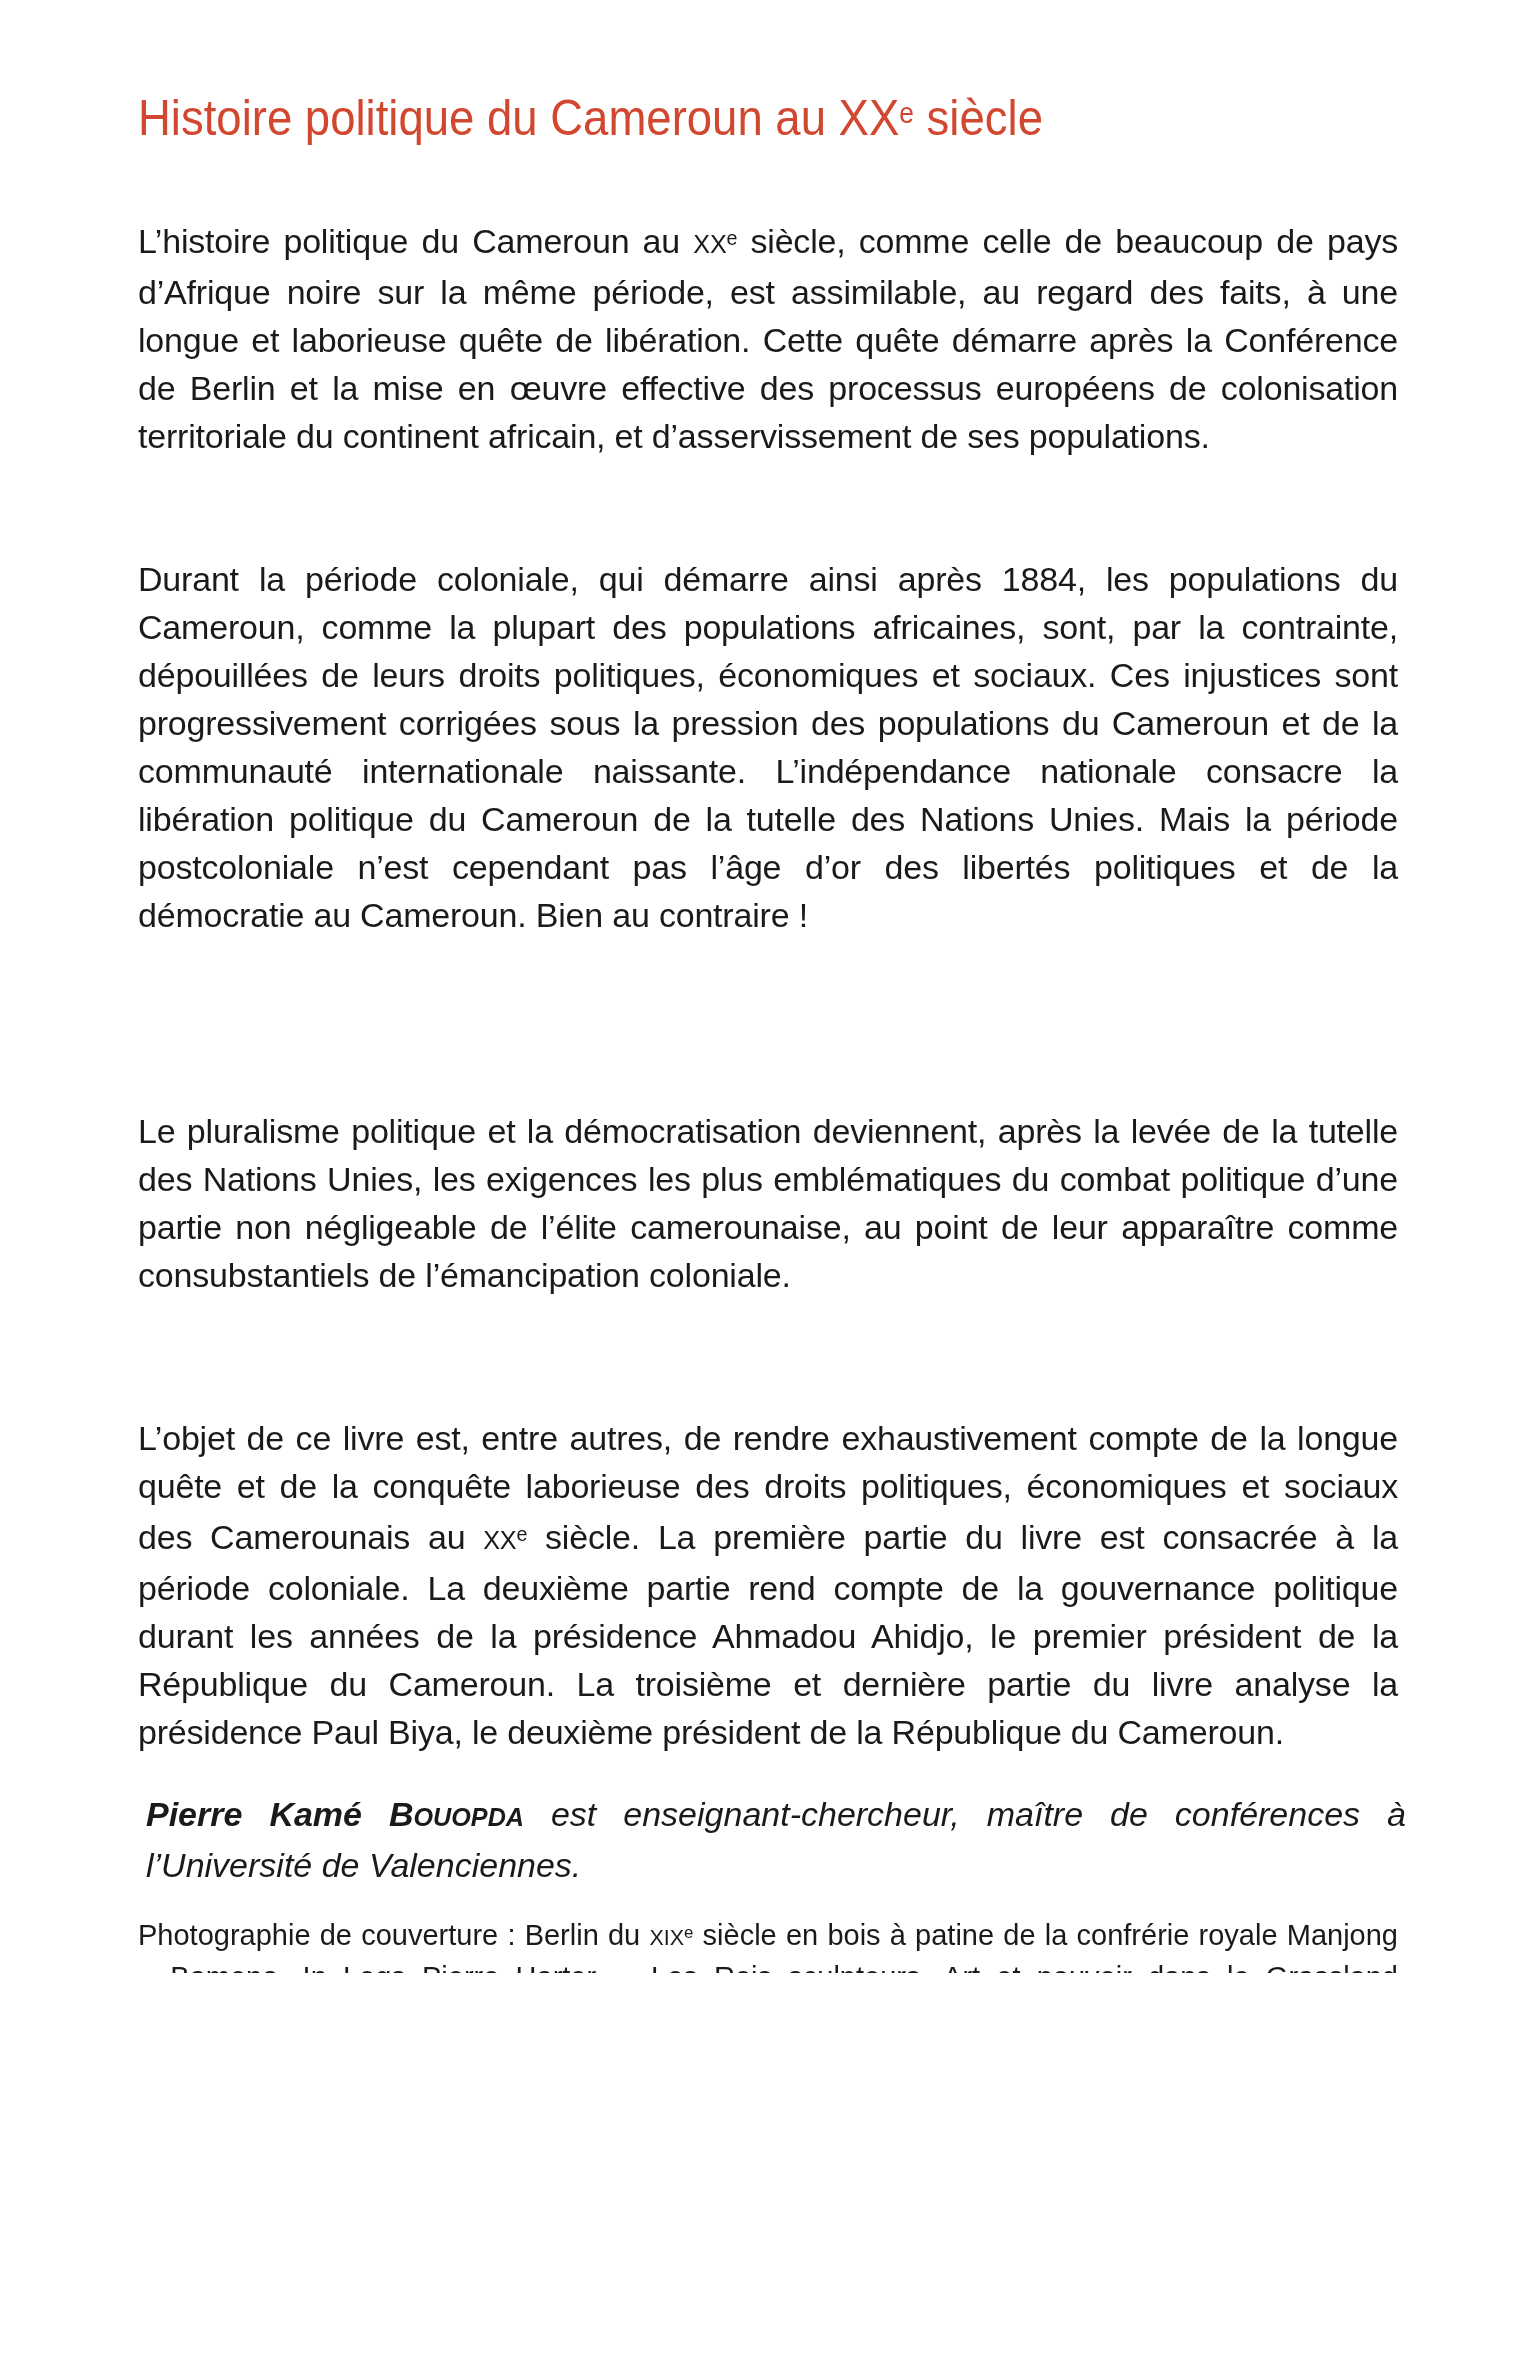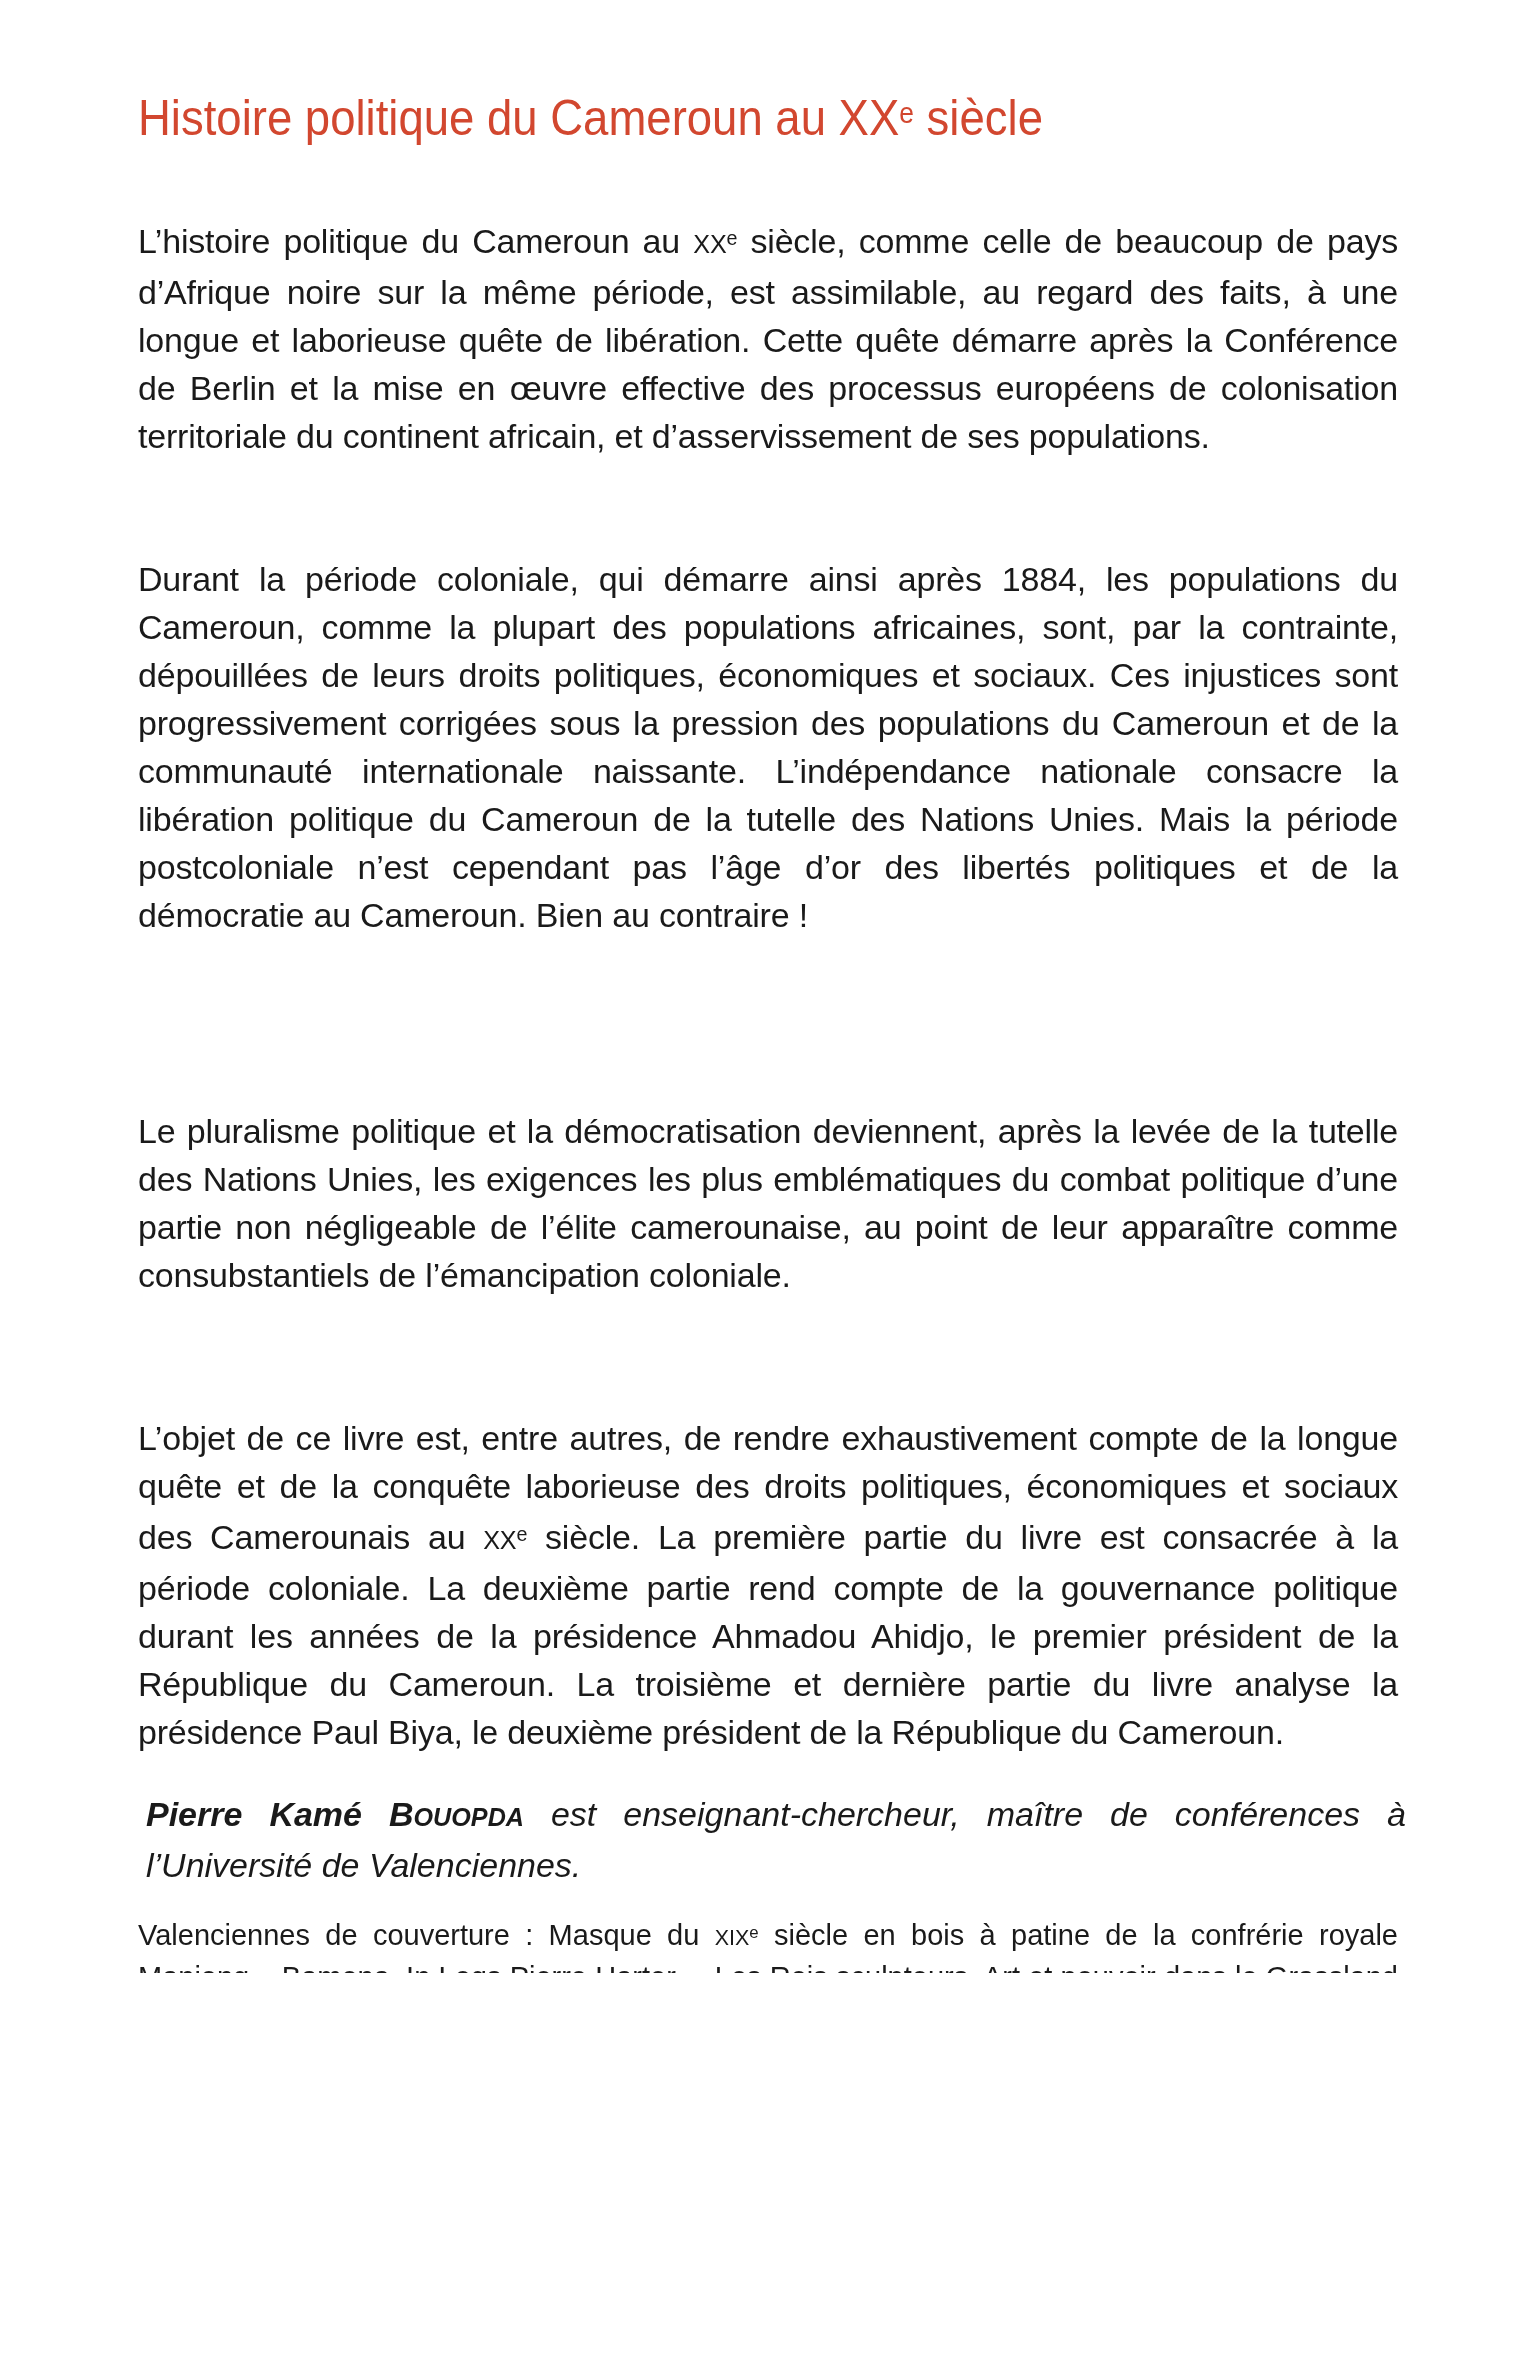--- a/index.html
+++ b/index.html
@@ -68,21 +68,21 @@
 
   <h1 class="title"><span>Histoire politique du Cameroun au XX</span><span class="seg-sup">e</span><span> siècle</span></h1>
 
   <p class="para p1"><span>L’histoire politique du Cameroun au </span><span class="seg-sc">xx</span><span class="seg-sup">e</span><span> siècle, comme celle de beaucoup de pays d’Afrique noire sur la même période, est assimilable, au regard des faits, à une longue et laborieuse quête de libération. Cette quête démarre après la Conférence de Berlin et la mise en œuvre effective des processus européens de colonisation territoriale du continent africain, et d’asservissement de ses populations.</span></p>
   <p class="para p2"><span>Durant la période coloniale, qui démarre ainsi après 1884, les populations du Cameroun, comme la plupart des populations africaines, sont, par la contrainte, dépouillées de leurs droits politiques, économiques et sociaux. Ces injustices sont progressivement corrigées sous la pression des populations du Cameroun et de la communauté internationale naissante. L’indépendance nationale consacre la libération politique du Cameroun de la tutelle des Nations Unies. Mais la période postcoloniale n’est cependant pas l’âge d’or des libertés politiques et de la démocratie au Cameroun. Bien au contraire !</span></p>
   <p class="para p3"><span>Le pluralisme politique et la démocratisation deviennent, après la levée de la tutelle des Nations Unies, les exigences les plus emblématiques du combat politique d’une partie non négligeable de l’élite camerounaise, au point de leur apparaître comme consubstantiels de l’émancipation coloniale.</span></p>
   <p class="para p4"><span>L’objet de ce livre est, entre autres, de rendre exhaustivement compte de la longue quête et de la conquête laborieuse des droits politiques, économiques et sociaux des Camerounais au </span><span class="seg-sc">xx</span><span class="seg-sup">e</span><span> siècle. La première partie du livre est consacrée à la période coloniale. La deuxième partie rend compte de la gouvernance politique durant les années de la présidence Ahmadou Ahidjo, le premier président de la République du Cameroun. La troisième et dernière partie du livre analyse la présidence Paul Biya, le deuxième président de la République du Cameroun.</span></p>
 
   <p class="bio"><span class="seg-bi">Pierre Kamé B</span><span class="seg-bisc">ouopda</span><span> est enseignant-chercheur, maître de conférences à l’Université de Valenciennes.</span></p>
 
-  <p class="credit"><span>Valenciennes de couverture : Masque du </span><span class="seg-sc">xix</span><span class="seg-sup">e</span><span> siècle en bois à patine de la confrérie royale Manjong – Bamena. In Legs Pierre Harter, « Les Rois sculpteurs, Art et pouvoir dans le Grassland camerounais », MAAO.</span></p>
+  <p class="credit"><span>Photographie de couverture : Berlin du </span><span class="seg-sc">xix</span><span class="seg-sup">e</span><span> siècle en bois à patine de la confrérie royale Manjong – Bamena. In Legs Pierre Harter, « Les Rois sculpteurs, Art et pouvoir dans le Grassland camerounais », MAAO.</span></p>
 
   <div class="series">
     <div class="collection">Etudes africaines</div>
     <div class="rule"></div>
     <div class="serie">Série Histoire</div>
   </div>
 
   <p class="isbn">ISBN : 978-2-343-10469-0</p>
   <p class="price">53 €</p>
 

